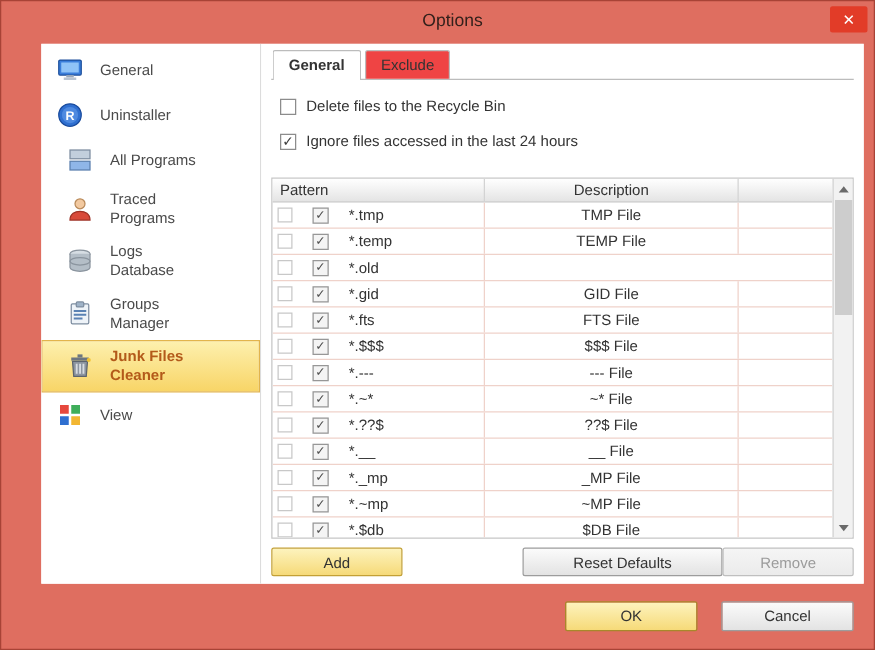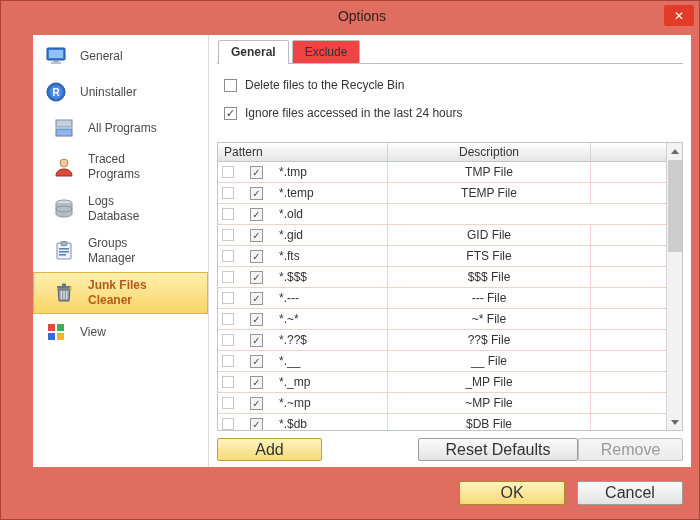--- a/index.html
+++ b/index.html
@@ -123,36 +123,36 @@
   .arr-up { width: 0; height: 0; border-left: 4px solid transparent; border-right: 4px solid transparent; border-bottom: 5px solid #6a6a6a; }
   .arr-down { width: 0; height: 0; border-left: 4px solid transparent; border-right: 4px solid transparent; border-top: 5px solid #6a6a6a; }
   .scroll-thumb { width: 14px; height: 92px; background: #cdcdcd; margin-top: 1px; cursor: pointer; }
   .scroll-fill { flex: 1; }
   
   .actions { display: flex; align-items: center; margin-top: 7px; }
   .btn {
     height: 23px; display: flex; align-items: center; justify-content: center;
     border: 1px solid #9c9c9c; border-radius: 2px;
     background: linear-gradient(#fbfbfb, #e3e3e3);
-    cursor: pointer; font-size: 16px; color: #333;
+    cursor: pointer; font-size: 12px; color: #333;
   }
   .btn.primary {
     background: linear-gradient(#fdf3bd, #f6da79);
     border: 1px solid #c3a035;
   }
   .btn.disabled { color: #9b9b9b; border-color: #bfbfbf;
     background: linear-gradient(#f5f5f5, #ebebeb); cursor: default; }
   .btn-add { width: 105px; margin-right: 10px; }
   .btn-remove { width: 105px; }
   .btn-reset { width: 160px; margin-left: auto; }
   
   .footer {
     height: 52px; flex: 0 0 52px;
     display: flex; align-items: center; justify-content: flex-end;
-    gap: 12px; padding-right: 16px;
+    gap: 19px; padding-right: 16px;
   }
   .footer .btn { width: 106px; height: 24px; }
   .footer .btn.primary { border: 1px solid #a8882a; }
 </style>
 </head>
 <body>
 
 <div class="window">
 
   <div class="titlebar">

